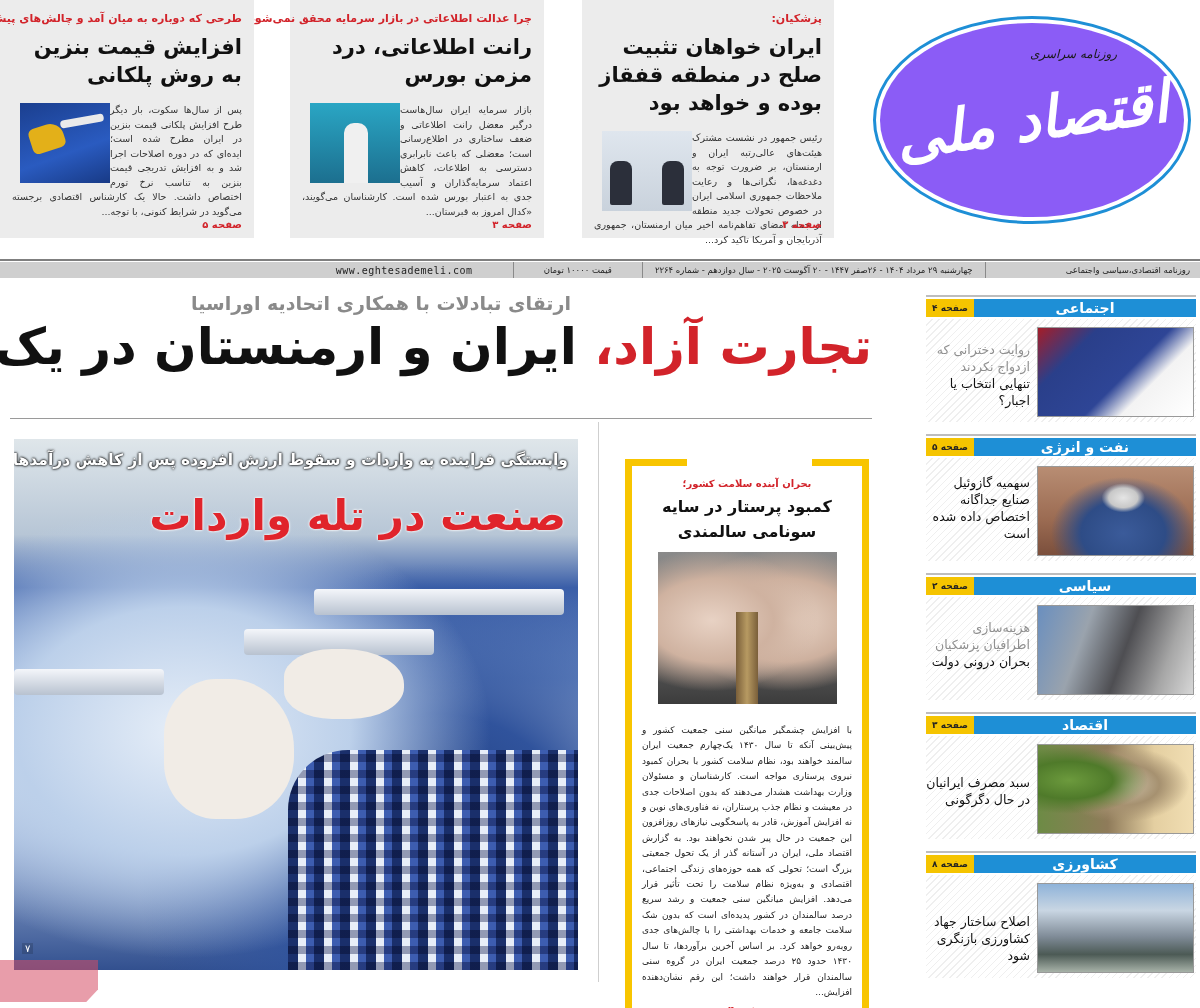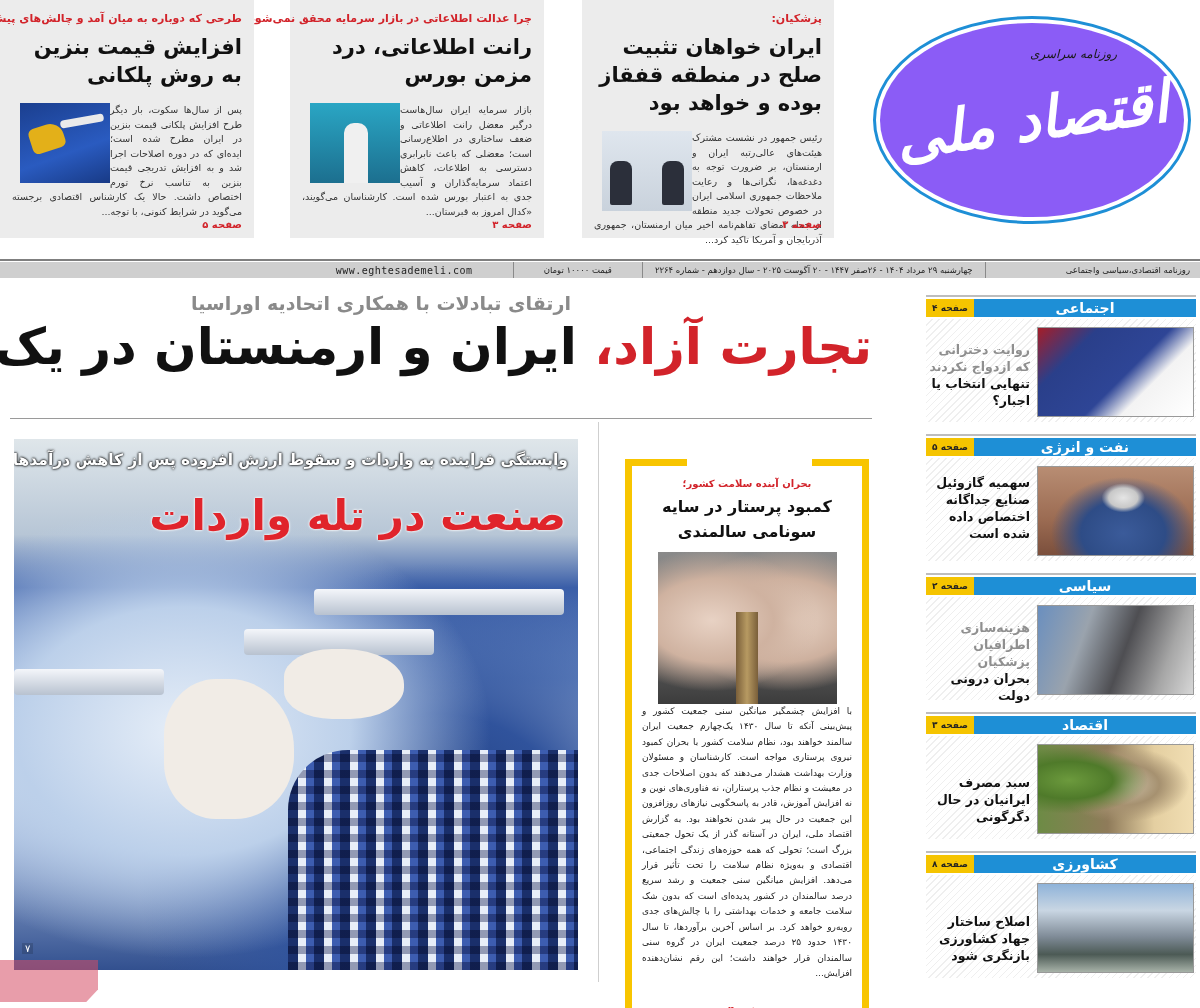--- a/index.html
+++ b/index.html
@@ -72,34 +72,34 @@
   #yellow-box { position: absolute; left: 625px; top: 459px; width: 244px; height: 559px; border: 7px solid #f8c500; background: #ffffff; }
   #yellow-box .gap-top { position: absolute; top: -7px; left: 55px; width: 125px; height: 7px; background: #fff; }
   #yellow-box .gap-bottom { position: absolute; bottom: -7px; left: 57px; width: 125px; height: 7px; background: #fff; }
   #yellow-box .kicker { text-align: center; color: #d2232a; font-size: 10px; font-weight: bold; margin-top: 12px; }
   #yellow-box .title { text-align: center; font-size: 16px; font-weight: bold; line-height: 25px; margin-top: 5px; padding: 0 8px; }
   #yellow-box .photo { margin: 8px auto 0; width: 179px; height: 152px;
     background: radial-gradient(ellipse at 30% 45%, #e8d2c4 0%, #cfb2a0 35%, transparent 60%),
                 radial-gradient(ellipse at 72% 45%, #ead6c8 0%, #cdb09e 35%, transparent 60%),
                 linear-gradient(180deg,#8a8a8a 0%, #6d6d6d 50%, #3c3c3c 100%); position: relative; }
   #yellow-box .photo::after { content:""; position:absolute; left:78px; top:60px; width:22px; height:92px; background: linear-gradient(90deg,#7a5f3a,#b79a62,#7a5f3a); }
-  #yellow-box .body { font-size: 9px; line-height: 15.4px; color: #222; text-align: justify; padding: 0 10px 0 10px; }
+  #yellow-box .body { font-size: 9px; line-height: 15.4px; color: #222; text-align: justify; padding: 19px 10px 0 10px; }
   #yellow-box .page-ref { position: absolute; bottom: -4px; left: 0; width: 100%; text-align: center; color: #d2232a; font-size: 9.5px; font-weight: bold; }
 
   
   #sidebar { position: absolute; left: 926px; top: 295px; width: 270px; }
   .side-item { position: relative; height: 139px; }
   .side-item .sep { height: 2px; background: #bdbdbd; margin-bottom: 2px; }
   .side-item .header { display: flex; height: 18px; }
   .side-item .section { flex: 1; background: #1e8fd6; color: #fff; font-size: 14px; font-weight: bold; text-align: center; line-height: 18px; }
   .side-item .page-tag { width: 48px; background: #f5c400; color: #222; font-size: 9px; font-weight: bold; text-align: center; line-height: 18px; }
   .side-item .content { position: relative; height: 103px; margin-top: 2px;
     background: repeating-linear-gradient(135deg, #ffffff 0 4px, #efefef 4px 5px); }
   .side-item .pic { position: absolute; right: 2px; top: 8px; width: 157px; height: 90px; border: 1px solid #999; }
-  .side-item .text { position: absolute; left: 0; top: 22px; width: 104px; text-align: right; font-size: 12.5px; line-height: 17px; font-weight: bold; }
+  .side-item .text { position: absolute; left: 0; top: 22px; width: 104px; text-align: right; font-size: 12.5px; line-height: 17px; font-weight: normal; }
   .side-item .text .muted { color: #8f8f8f; display: block; }
   .side-item .text .strong { color: #111; display: block; }
 
   .pic-wedding { background: linear-gradient(135deg, #a51d28 0%, #2a3f8a 25%, #2e4596 55%, #f3f3f3 70%, #ffffff 100%); }
   .pic-official { background: radial-gradient(ellipse at 55% 35%, #e5e5e5 0%, #c8c8c8 12%, transparent 18%), radial-gradient(ellipse at 55% 75%, #3b5b9a 0%, #2e4c86 35%, transparent 60%), linear-gradient(180deg,#b88d73 0%, #9b6b52 60%, #7b4f3c 100%); }
   .pic-politics { background: linear-gradient(110deg,#6a8fbf 0%, #9aa3ad 30%, #4e4e52 55%, #a6a6a6 80%, #d7d7d7 100%); }
   .pic-economy { background: radial-gradient(ellipse at 20% 40%, #6c9a3d 0%, #4f7a2a 25%, transparent 45%), radial-gradient(ellipse at 55% 45%, #d1c6ae 0%, #a69170 30%, transparent 55%), linear-gradient(90deg,#6d8b45 0%, #8f7b5a 45%, #e4cfa1 75%, #f1deb3 100%); }
   .pic-building { background: linear-gradient(180deg,#8fb3d9 0%, #c9d6e3 30%, #7f8b97 60%, #4c5a55 80%, #a7b2a8 100%); }
 </style>
 </head>

